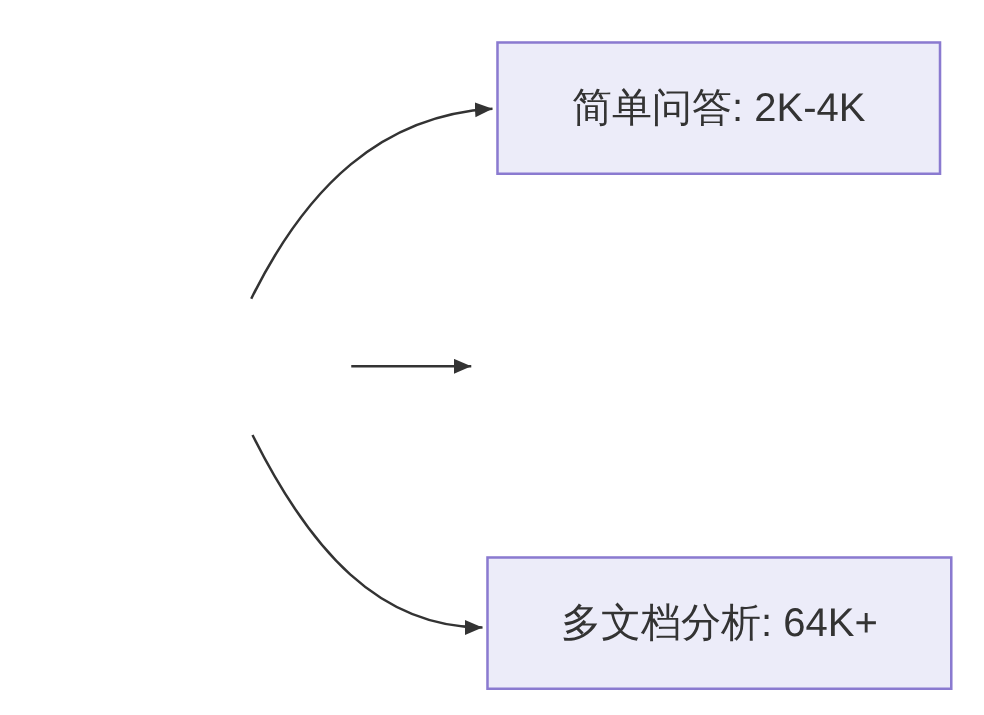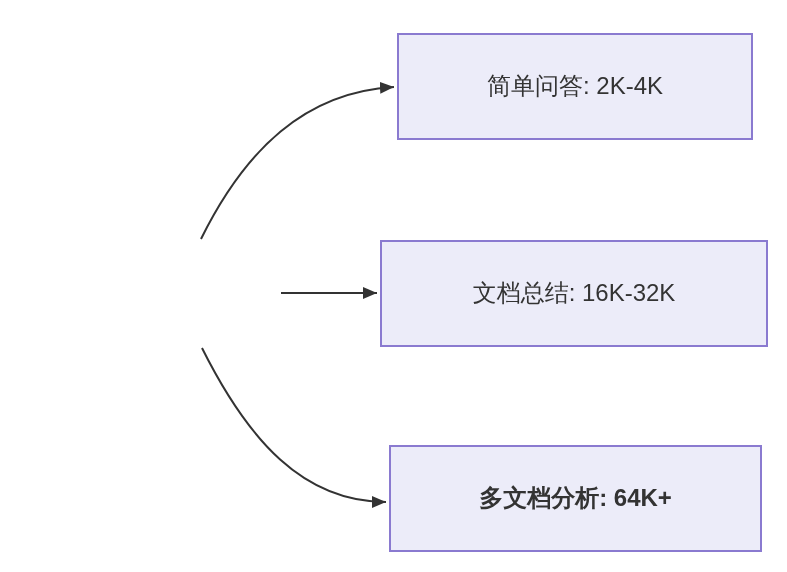--- a/index.html
+++ b/index.html
@@ -32,29 +32,29 @@
   }
   .arrowhead { fill: var(--arrow); }
   .node {
     position: absolute;
     display: flex;
     align-items: center;
     justify-content: center;
     background: var(--node_fill);
     border: 2px solid var(--node_border);
     color: var(--text);
-    font-size: 24px;
+    font-size: 32px;
     line-height: 1.2;
     text-align: center;
     white-space: nowrap;
   }
   .node-root  { left: 33px;  top: 240px; width: 248px; height: 107px; }
   .node-qa    { left: 397px; top: 33px;  width: 356px; height: 107px; }
   .node-doc   { left: 380px; top: 240px; width: 388px; height: 107px; }
-  .node-multi { left: 389px; top: 445px; width: 373px; height: 107px; font-weight: bold; }
+  .node-multi { left: 389px; top: 445px; width: 373px; height: 107px; }
 </style>
 </head>
 <body>
 
 <div class="canvas">
 
   <svg class="edges" viewBox="0 0 787 572" xmlns="http://www.w3.org/2000/svg">
     <defs>
       <marker id="arrow" markerUnits="userSpaceOnUse" markerWidth="16" markerHeight="14" refX="14" refY="6" orient="auto">
         <path class="arrowhead" d="M0,0 L14,6 L0,12 Z"></path>
@@ -63,21 +63,18 @@
     <path class="edge" d="M 201 239 C 245 150, 305 92, 394 87" marker-end="url(#arrow)"></path>
     <path class="edge" d="M 281 293 L 377 293" marker-end="url(#arrow)"></path>
     <path class="edge" d="M 202 348 C 248 440, 303 502, 386 502" marker-end="url(#arrow)"></path>
   </svg>
 
 
   <div class="node node-qa">
     <span>简单问答: 2K-4K</span>
   </div>
 
-  <div class="node node-doc">
-    <span>文档总结: 16K-32K</span>
-  </div>
 
   <div class="node node-multi">
     <span>多文档分析: 64K+</span>
   </div>
 
 </div>
 
 </body></html>

